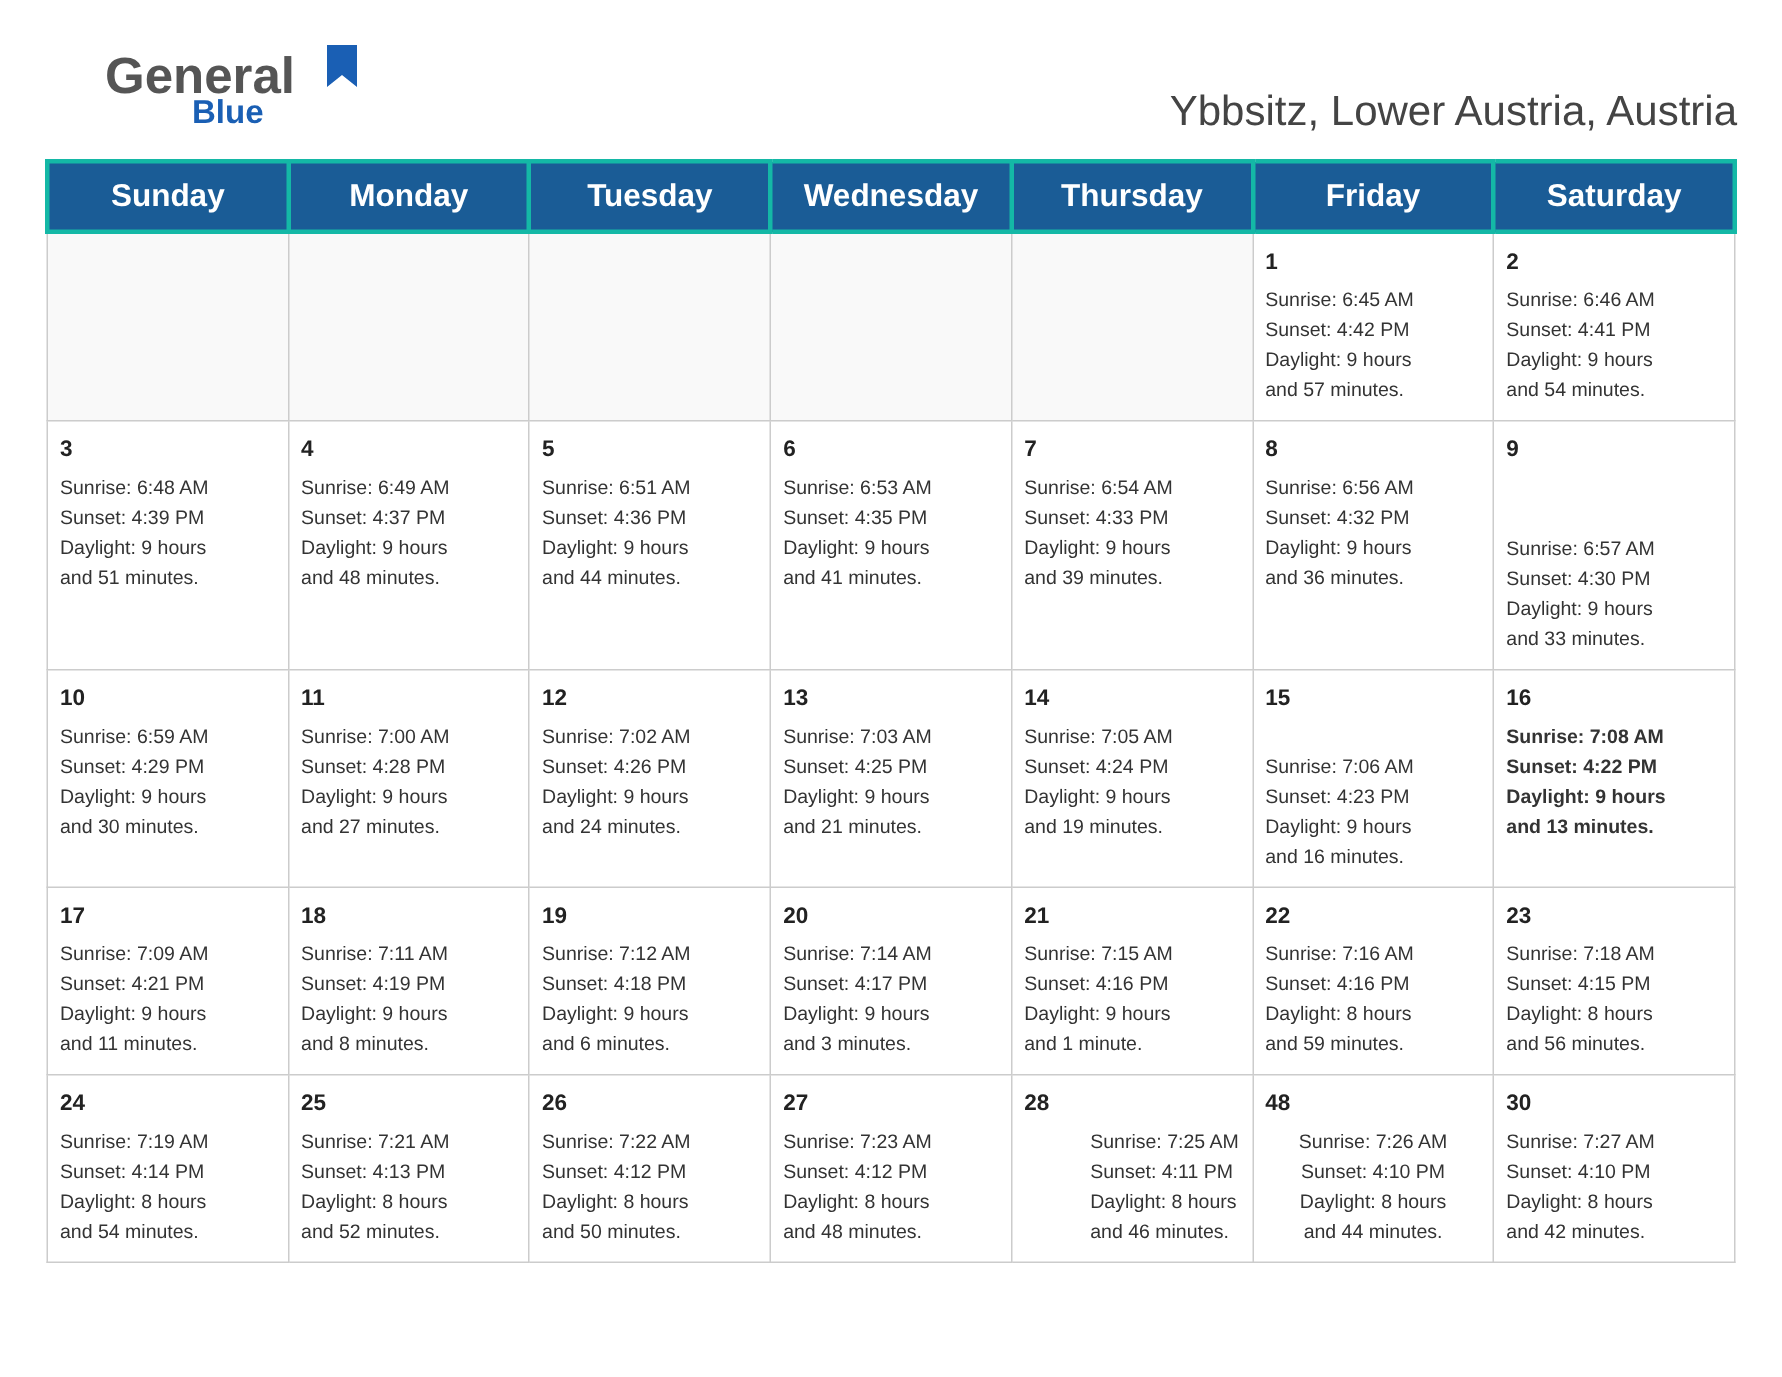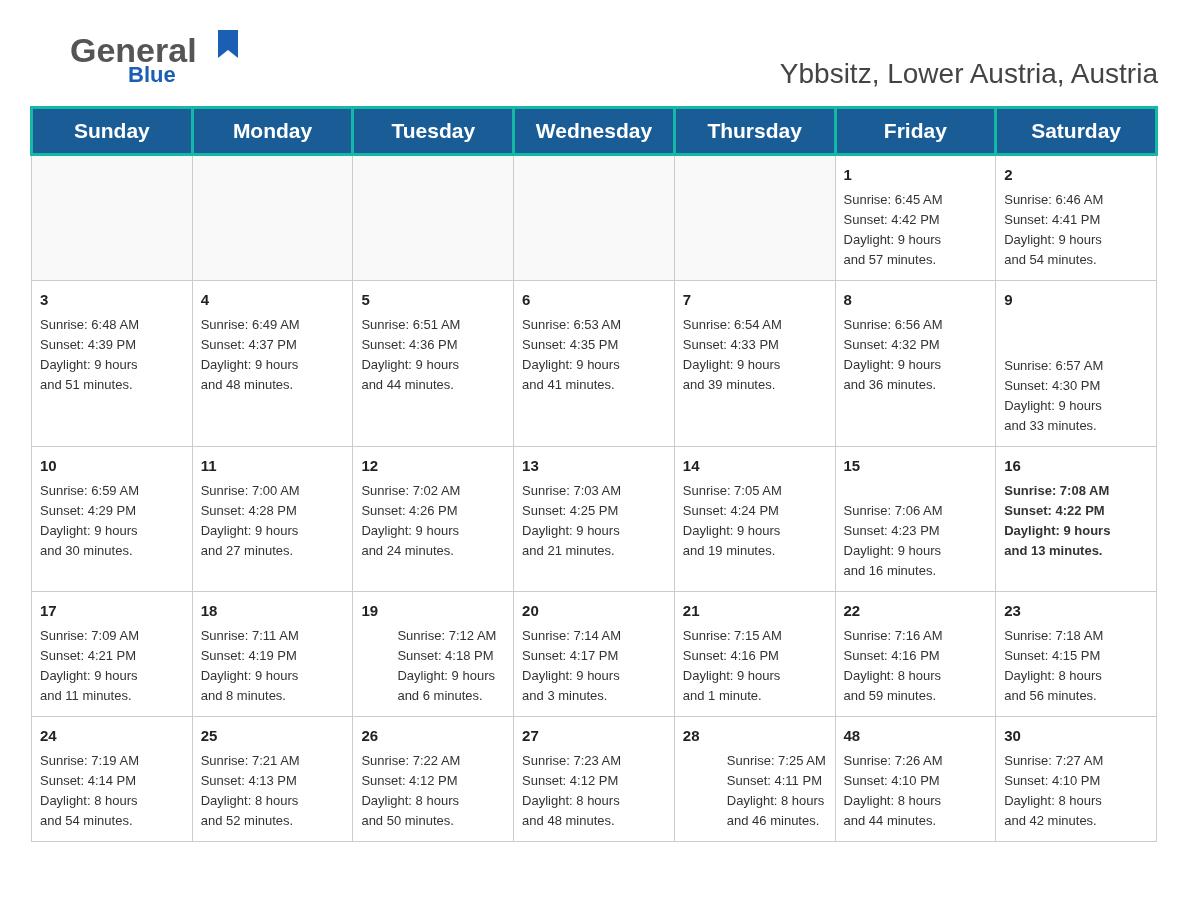--- a/index.html
+++ b/index.html
@@ -251,21 +251,21 @@
         </td>
         <td>
           <div class="day-number">18</div>
           <div class="day-info" style="white-space: pre-line;">Sunrise: 7:11 AM
 Sunset: 4:19 PM
 Daylight: 9 hours
 and 8 minutes.</div>
         </td>
         <td>
           <div class="day-number">19</div>
-          <div class="day-info" style="white-space: pre-line; margin-left: 36px;">Sunrise: 7:12 AM
+          <div class="day-info" style="white-space: pre-line;">Sunrise: 7:12 AM
 Sunset: 4:18 PM
 Daylight: 9 hours
 and 6 minutes.</div>
         </td>
         <td>
           <div class="day-number">20</div>
           <div class="day-info" style="white-space: pre-line;">Sunrise: 7:14 AM
 Sunset: 4:17 PM
 Daylight: 9 hours
 and 3 minutes.</div>
@@ -323,21 +323,21 @@
         </td>
         <td>
           <div class="day-number">28</div>
           <div class="day-info" style="white-space: pre-line; margin-left: 44px;">Sunrise: 7:25 AM
 Sunset: 4:11 PM
 Daylight: 8 hours
 and 46 minutes.</div>
         </td>
         <td>
           <div class="day-number">48</div>
-          <div class="day-info" style="white-space: pre-line;">Sunrise: 7:26 AM
+          <div class="day-info" style="white-space: pre-line; text-align: center;">Sunrise: 7:26 AM
 Sunset: 4:10 PM
 Daylight: 8 hours
 and 44 minutes.</div>
         </td>
         <td>
           <div class="day-number">30</div>
           <div class="day-info" style="white-space: pre-line;">Sunrise: 7:27 AM
 Sunset: 4:10 PM
 Daylight: 8 hours
 and 42 minutes.</div>

